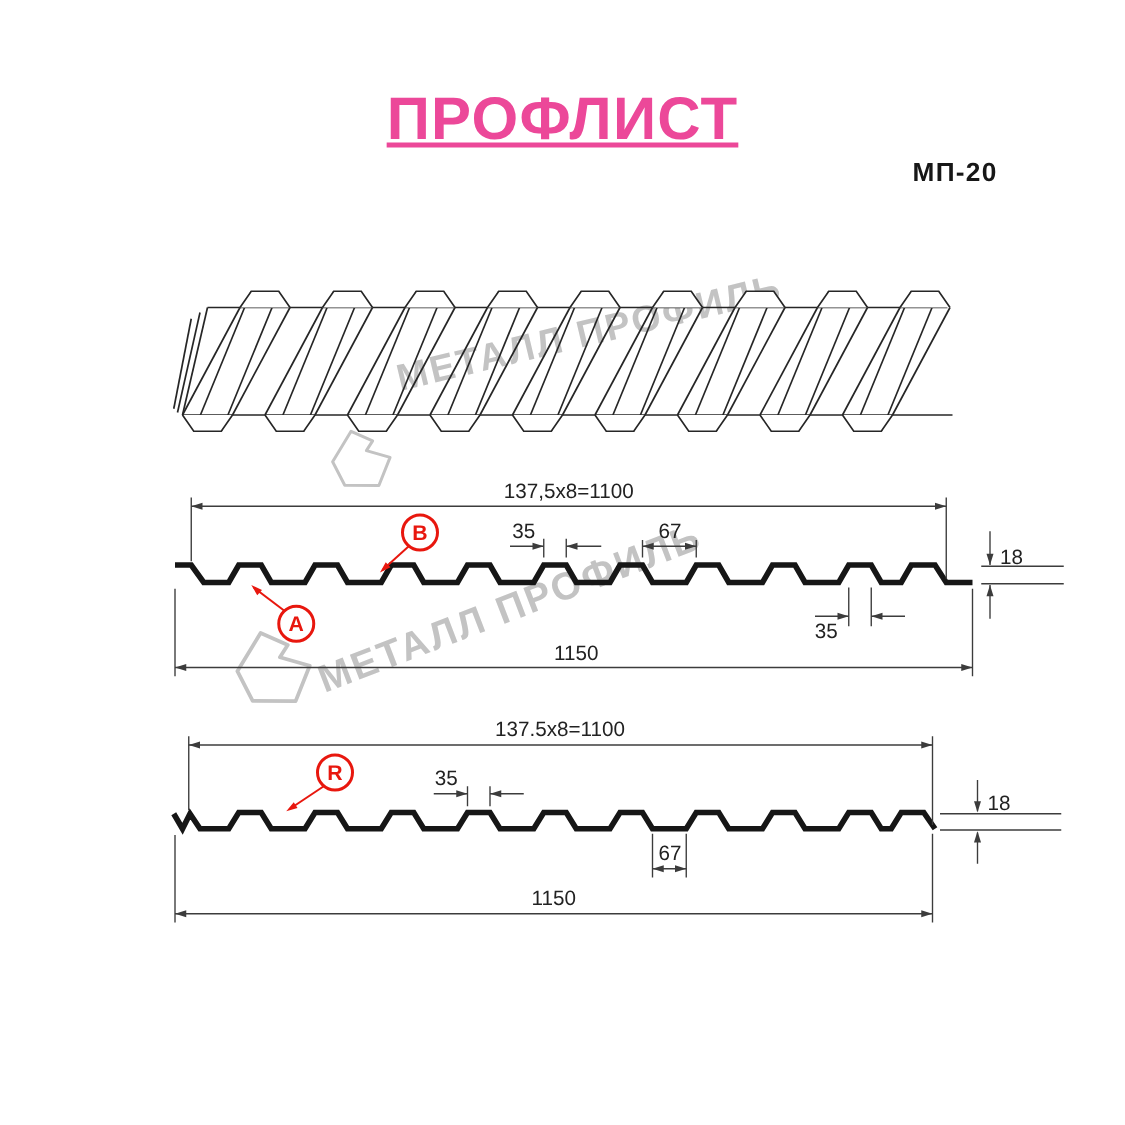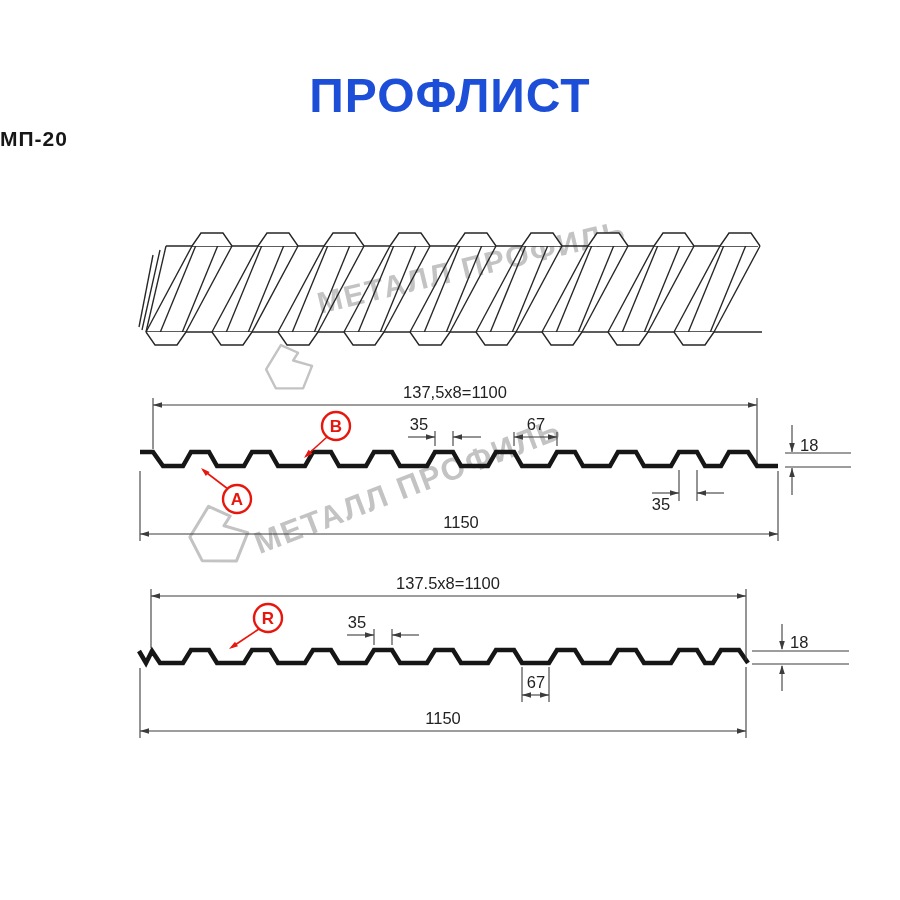--- a/index.html
+++ b/index.html
@@ -1,20 +1,20 @@
 <!DOCTYPE html>
 <html><head>
 <meta charset="utf-8">
 <style>
   html,body{margin:0;padding:0;background:#fff;}
   #stage{position:relative;width:900px;height:900px;background:#fff;overflow:hidden;
          font-family:"Liberation Sans",sans-serif;}
   .title{position:absolute;left:0;top:68px;width:900px;text-align:center;
-         font-size:48px;font-weight:800;letter-spacing:1px;color:#1d4ed8;}
-  .subtitle{position:absolute;left:0;top:127px;width:798px;text-align:left;
+         font-size:48px;font-weight:800;letter-spacing:1px;color:#ec4899;text-decoration:underline;}
+  .subtitle{position:absolute;left:0;top:127px;width:798px;text-align:right;
          font-size:21px;font-weight:700;letter-spacing:1px;color:#171717;}
   .footer-note{position:absolute;left:0;top:797px;width:900px;text-align:center;
          font-size:21px;font-weight:700;letter-spacing:1px;color:#1f1f1f;}
   .wm{position:absolute;color:var(--wm);white-space:nowrap;font-weight:700;z-index:1;}
   .wm-text-1{left:318px;top:287px;font-size:30px;letter-spacing:2px;
          transform:rotate(-13.5deg);transform-origin:left center;}
   .wm-text-2{left:256px;top:527px;font-size:31px;letter-spacing:2px;
          transform:rotate(-21deg);transform-origin:left center;}
   .wm-logo{position:absolute;z-index:1;}
   .wm-logo-1{left:260px;top:340px;transform:rotate(-8deg);}

